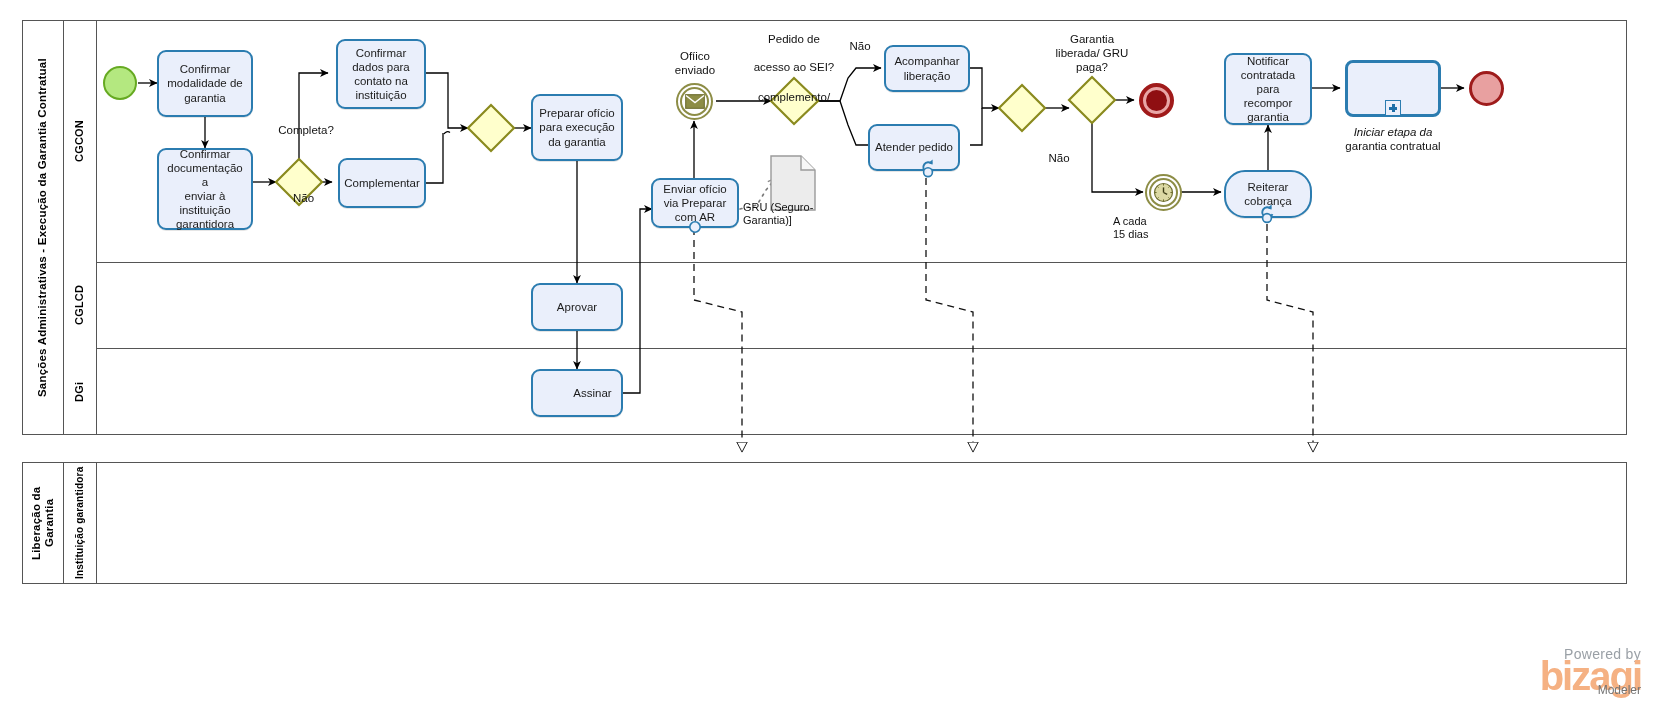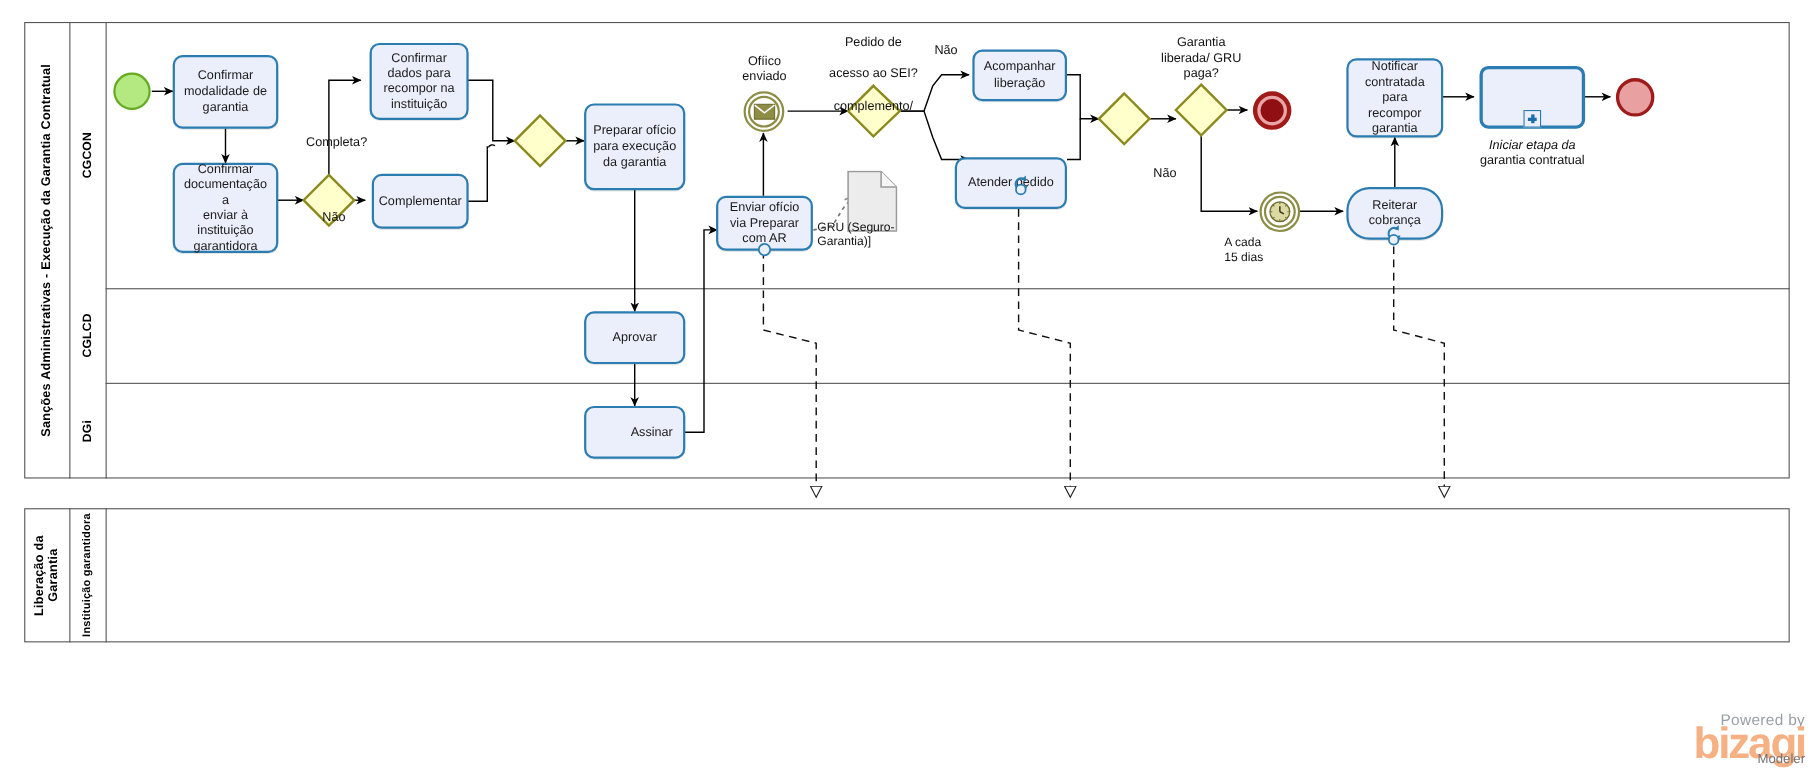--- a/index.html
+++ b/index.html
@@ -237,32 +237,32 @@
       <span>enviar à</span>
       <span>instituição</span>
       <span>garantidora</span>
     </div>
   </div>
 
   <div class="task" style="left:336px;top:39px;width:90px;height:70px;">
     <div>
       <span>Confirmar</span>
       <span>dados para</span>
-      <span>recompor na</span>
+      <span>contato na</span>
       <span>instituição</span>
     </div>
   </div>
 
   <div class="task" style="left:338px;top:158px;width:88px;height:50px;">
     <div>
         <span>Complementar</span>
       </div>
   </div>
 
-  <div class="task" style="left:531px;top:94px;width:92px;height:79px;">
+  <div class="task" style="left:531px;top:94px;width:92px;height:67px;">
     <div>
       <span>Preparar ofício</span>
       <span>para execução</span>
       <span>da garantia</span>
     </div>
   </div>
 
   <div class="task" style="left:651px;top:178px;width:88px;height:50px;">
     <div>
       <span>Enviar ofício</span>
@@ -286,21 +286,21 @@
       </div>
   </div>
 
   <div class="task" style="left:884px;top:45px;width:86px;height:47px;">
     <div>
       <span>Acompanhar</span>
       <span>liberação</span>
     </div>
   </div>
 
-  <div class="task" style="left:868px;top:124px;width:102px;height:47px;margin-top:19px;">
+  <div class="task" style="left:868px;top:124px;width:92px;height:47px;">
     <div>
         <span>Atender pedido</span>
       </div>
   </div>
   <svg style="position:absolute;left:919px;top:158px;" width="18" height="20" viewBox="0 0 18 20">
     <path d="M13,5.5 a5.2,5.2 0 1,0 1.4,5.6" fill="none" stroke="#2b7cb0" stroke-width="1.9"></path>
     <path d="M13.6,1.6 L13.6,6.6 L9.2,5.2 Z" fill="#2b7cb0"></path>
     <circle cx="9" cy="14.2" r="4.4" fill="#eaeffb" stroke="#2b7cb0" stroke-width="1.6"></circle>
   </svg>
 

